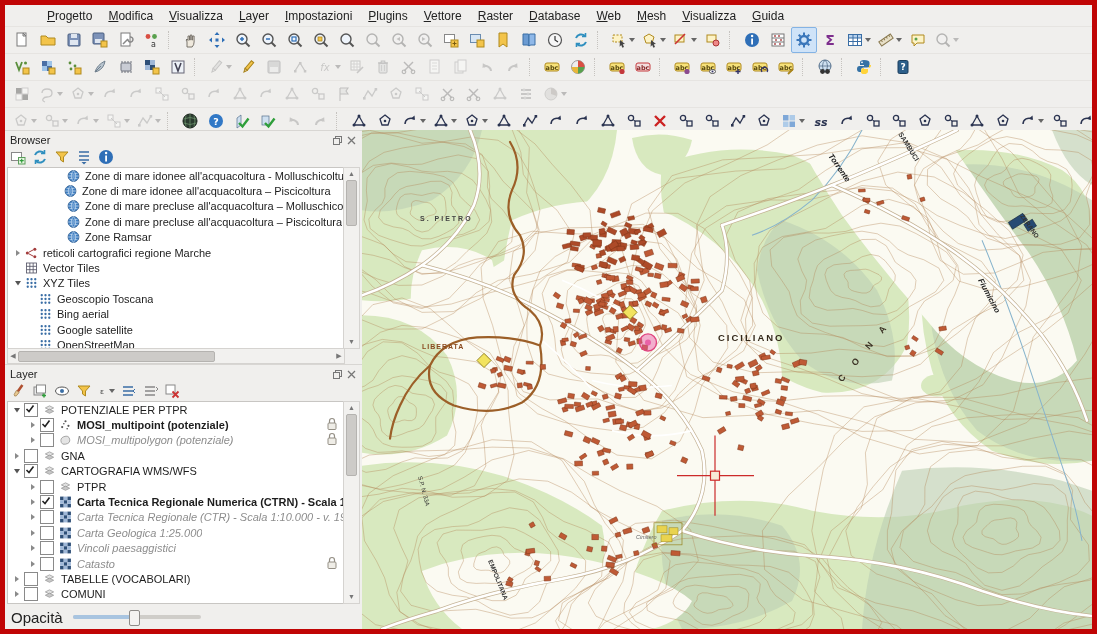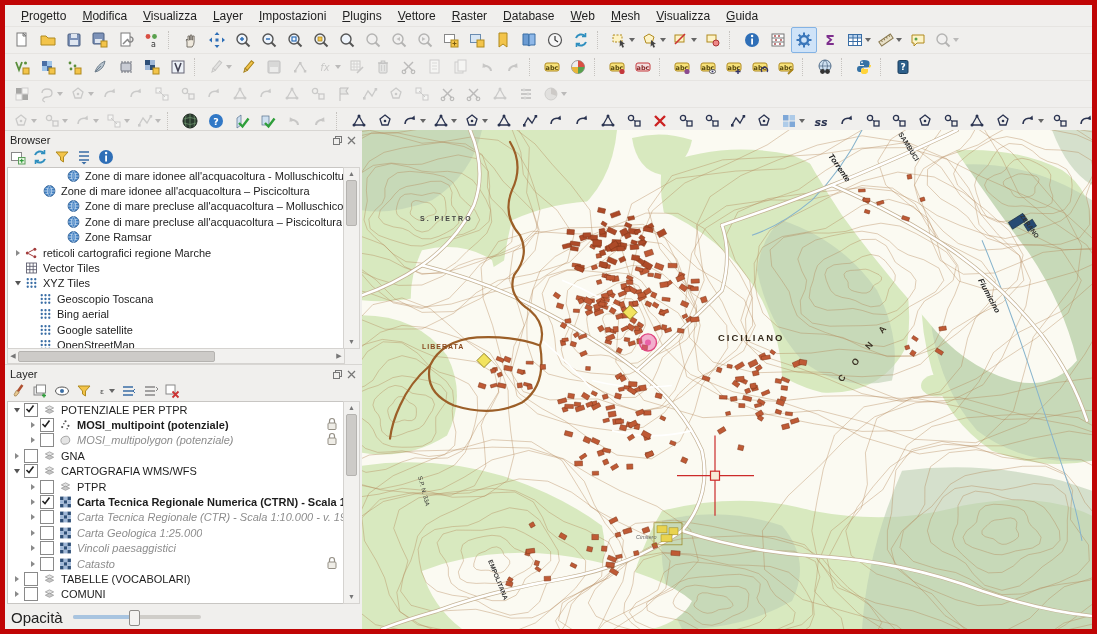--- a/index.html
+++ b/index.html
@@ -1,19 +1,19 @@
 <!DOCTYPE html>
 <html><head>
 <meta charset="utf-8">
 <style>
   html,body{margin:0;padding:0;background:#555;}
   .frame{position:relative;width:1097px;height:634px;box-sizing:border-box;border:5px solid #c00505;
          background:#f0efed;font-family:"Liberation Sans",sans-serif;overflow:hidden;}
   
-  .menubar{height:21px;display:flex;align-items:center;padding-left:8px;font-size:12px;color:#222;background:#f0efed;}
+  .menubar{height:21px;display:flex;align-items:center;padding-left:8px;font-size:12px;color:#222;background:#f0efed;margin-left:26px;}
   .menu-item{padding:2px 8px;cursor:default;}
   .menu-item::first-letter{text-decoration:underline;}
   
   .tbrow{height:26px;display:flex;align-items:center;padding-left:4px;background:#f0efed;border-top:1px solid #e6e4e1;}
   .tbbtn{width:24px;height:24px;flex:0 0 auto;display:flex;align-items:center;justify-content:center;
          border:1px solid transparent;border-radius:2px;}
   .tbbtn.dd{width:29px;}
   .tbbtn.active{background:#cfe3f8;border-color:#84b3e4;}
   .tbbtn.disabled{opacity:.38;filter:grayscale(.9);}
   .caret{width:0;height:0;border-left:3px solid transparent;border-right:3px solid transparent;border-top:4px solid #666;margin-left:1px;}
@@ -1017,21 +1017,21 @@
         <div class="trow" style="padding-left: 45px;">
           <span class="exp"></span>
           <span class="ticon">
             <svg width="18" height="18" viewBox="0 0 18 18">
               <circle cx="9" cy="9" r="6.5" fill="#3f7ec2" stroke="#2a5a8f"></circle>
               <path d="M2.5,9 h13 M9,2.5 a9,9 0 0 1 0,13 M9,2.5 a9,9 0 0 0 0,13 M4,5.5 q5,2.5 10,0 M4,12.5 q5,-2.5 10,0" stroke="#cfe2f4" fill="none" stroke-width=".8"></path>
             </svg>
           </span>
           <span class="tlabel">Zone di mare idonee all'acquacoltura - Molluschicoltura</span>
         </div>
-        <div class="trow" style="padding-left: 21px;">
+        <div class="trow" style="padding-left: 42px;">
           <span class="exp"></span>
           <span class="ticon">
             <svg width="18" height="18" viewBox="0 0 18 18">
               <circle cx="9" cy="9" r="6.5" fill="#3f7ec2" stroke="#2a5a8f"></circle>
               <path d="M2.5,9 h13 M9,2.5 a9,9 0 0 1 0,13 M9,2.5 a9,9 0 0 0 0,13 M4,5.5 q5,2.5 10,0 M4,12.5 q5,-2.5 10,0" stroke="#cfe2f4" fill="none" stroke-width=".8"></path>
             </svg>
           </span>
           <span class="tlabel">Zone di mare idonee all'acquacoltura – Piscicoltura</span>
         </div>
         <div class="trow" style="padding-left: 45px;">

